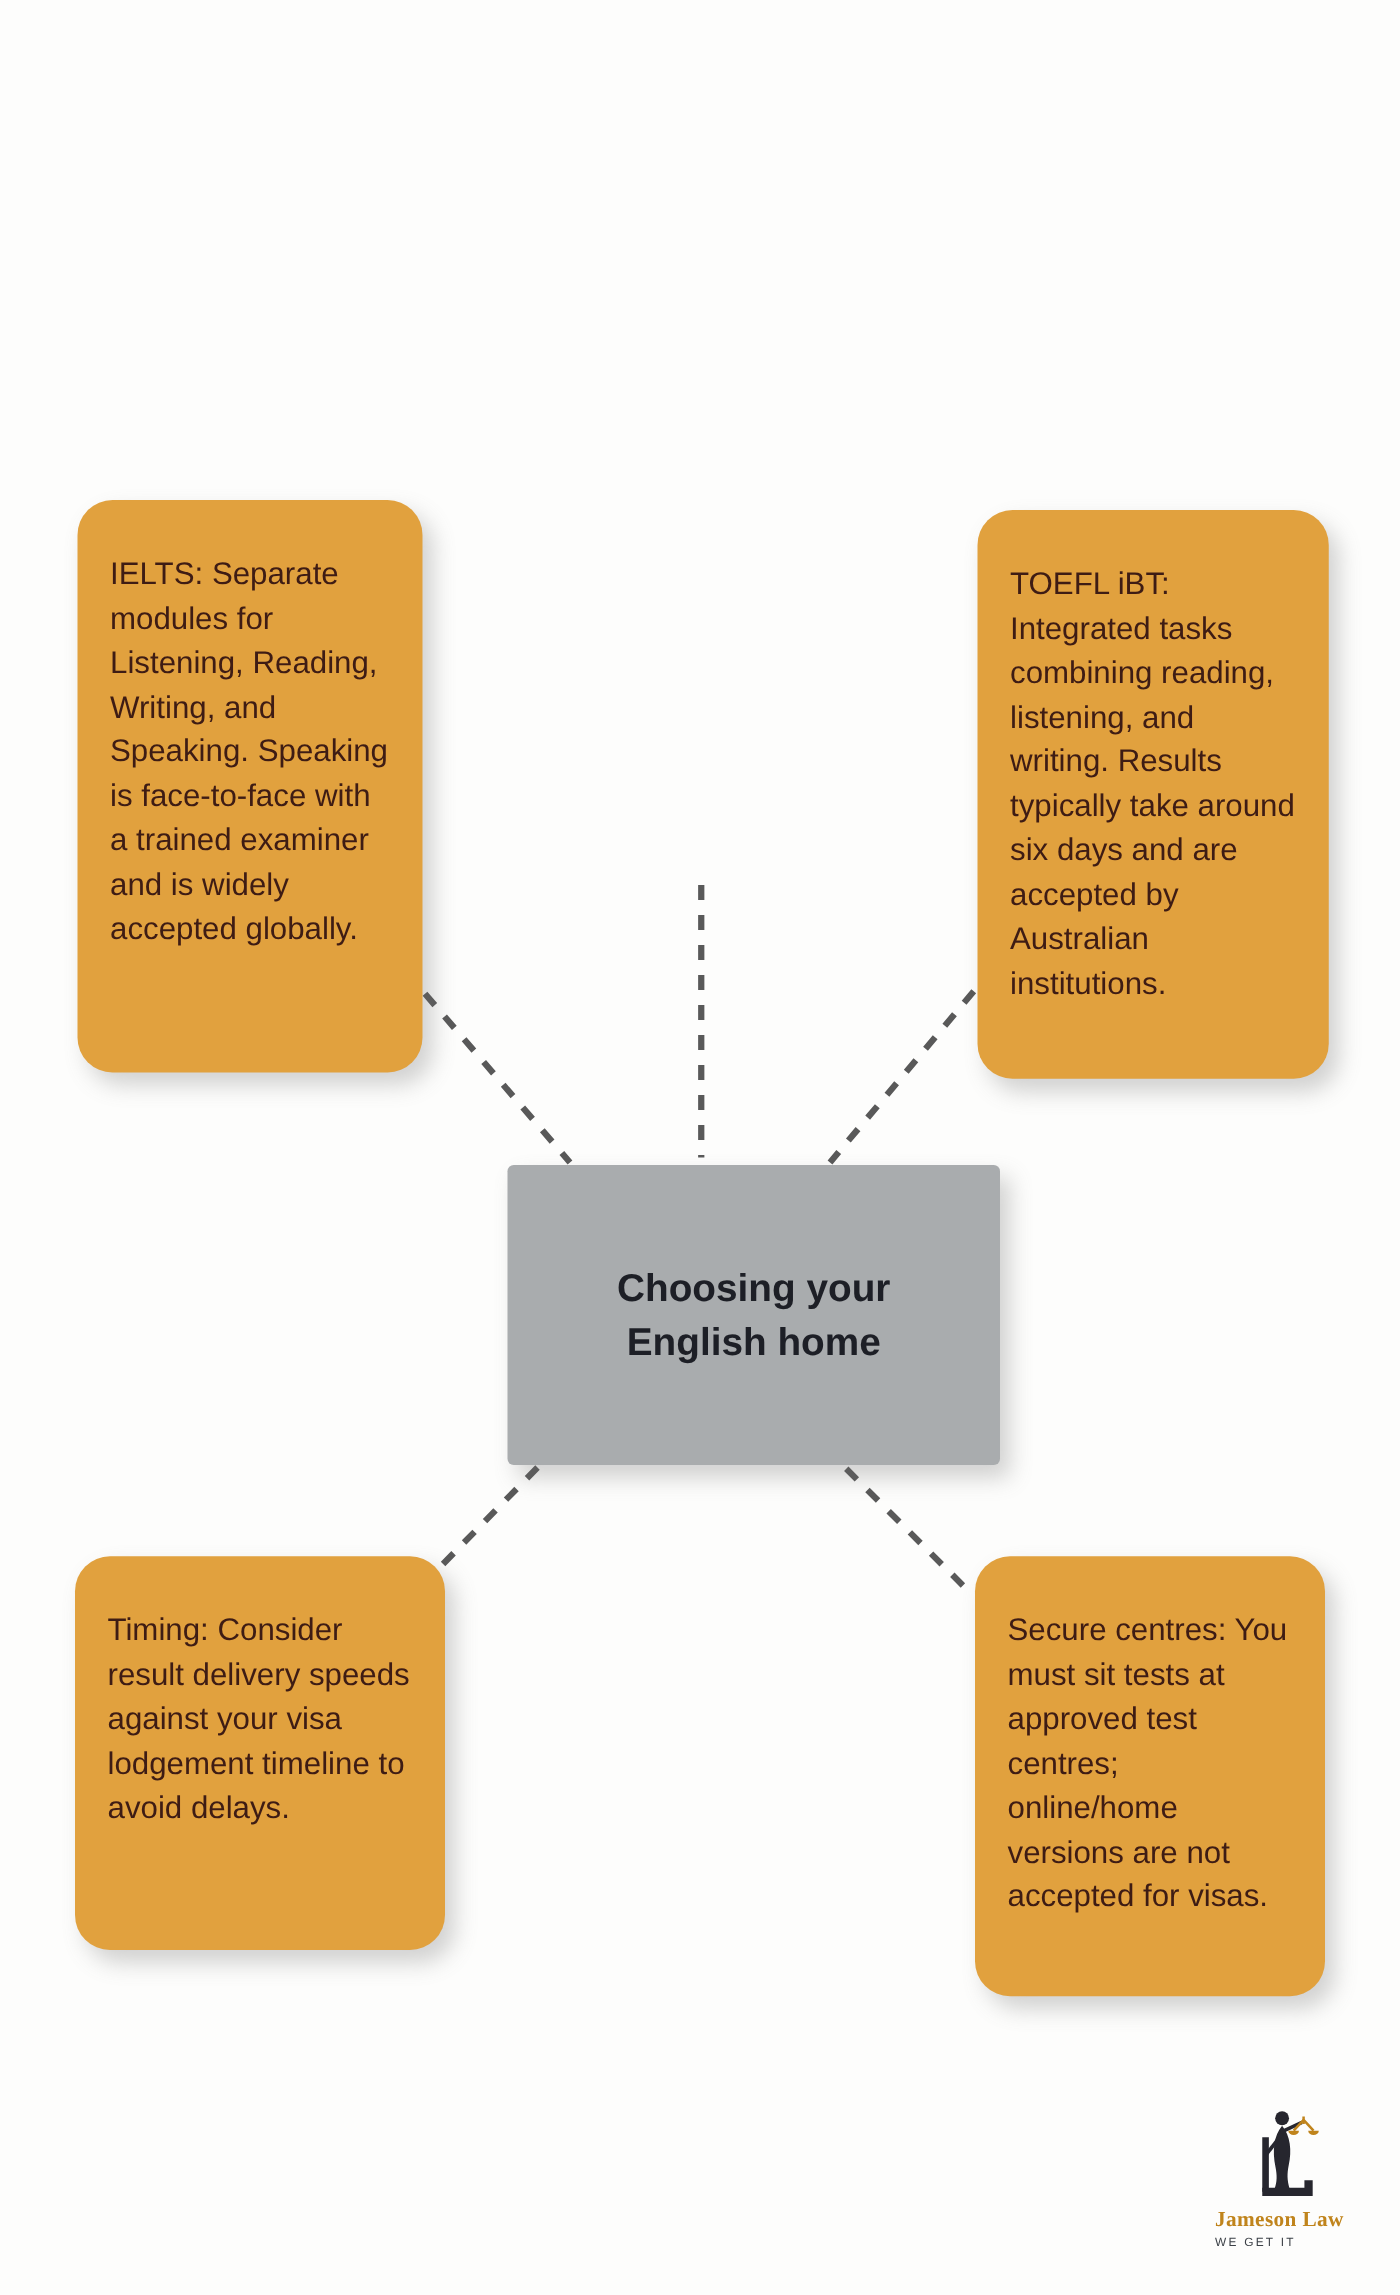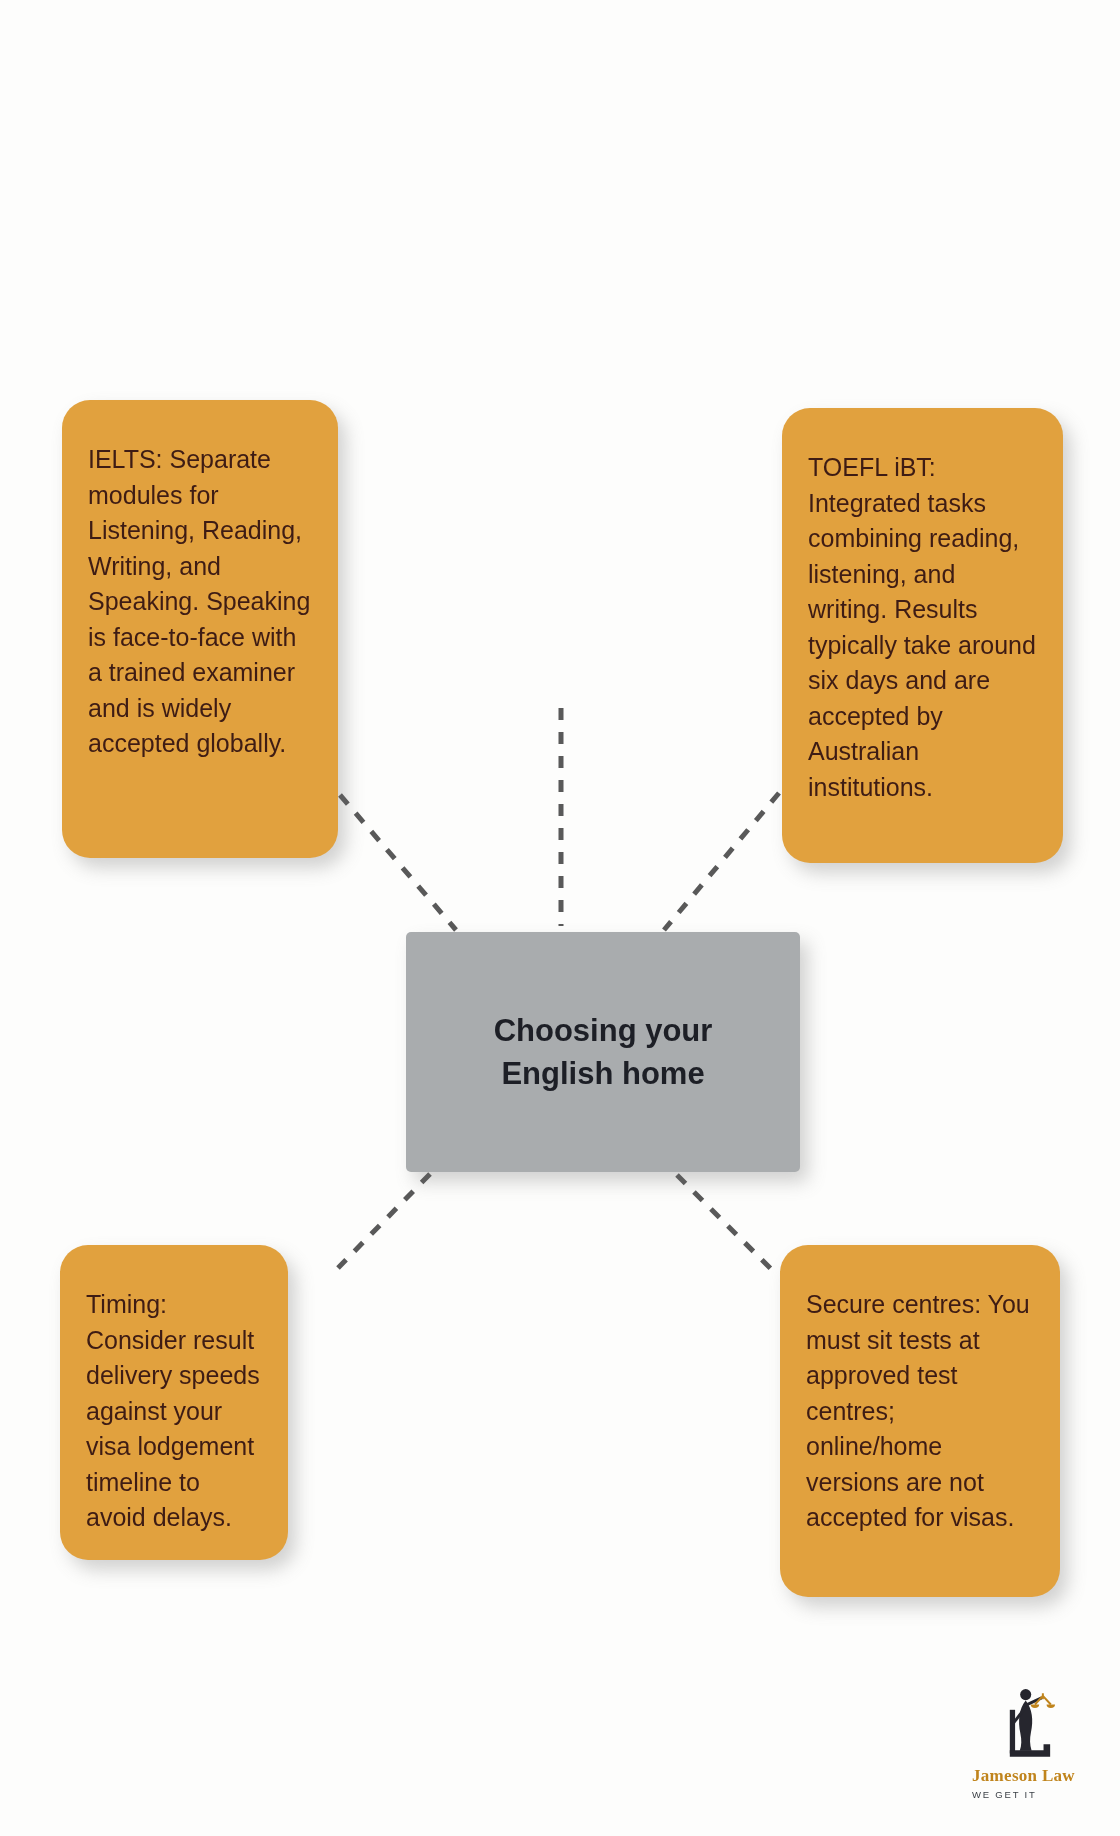--- a/index.html
+++ b/index.html
@@ -21,21 +21,21 @@
   .card {
     position:absolute; background:#E1A13E; border-radius:28px;
     color:#3E1C14; font-size:25px; line-height:35.5px;
     padding:42px 22px 0 26px; box-sizing:border-box;
     box-shadow:8px 10px 18px rgba(110,110,110,0.30);
   }
   .card p { margin:0; }
   #card-ielts  { left:62px;  top:400px;  width:276px; height:458px; }
   #card-pte    { left:425px; top:400px;  width:277px; height:306px; }
   #card-toefl  { left:782px; top:408px;  width:281px; height:455px; }
-  #card-timing { left:60px;  top:1245px; width:228px; height:315px; }
+  #card-timing { left:60px;  top:1245px; width:296px; height:315px; }
   #card-secure { left:780px; top:1245px; width:280px; height:352px; }
 
   .center-node {
     position:absolute; left:382px; top:932px; width:394px; height:240px;
     background:#A9ACAE; border-radius:5px;
     display:flex; flex-direction:column; align-items:center; justify-content:center;
     color:#1D1F26; font-weight:800; font-size:31px; line-height:43px;
     box-shadow:8px 10px 18px rgba(110,110,110,0.30);
     text-align:center;
     margin-left:24px;

